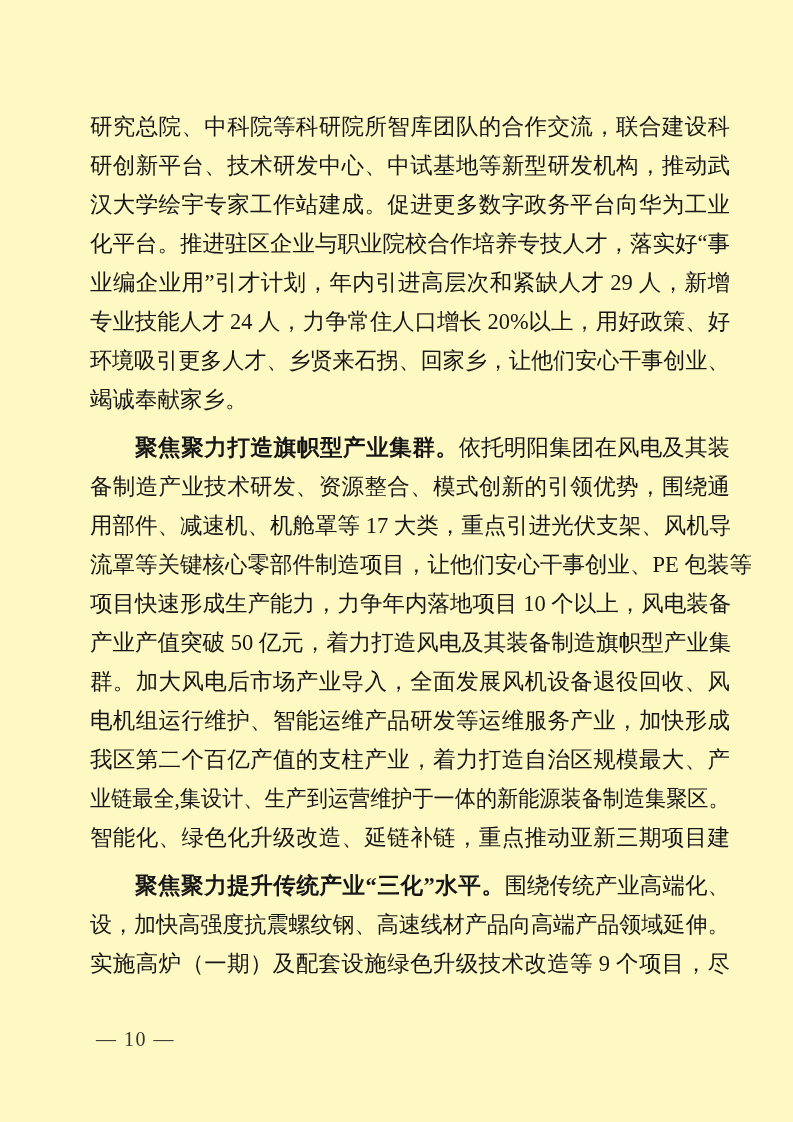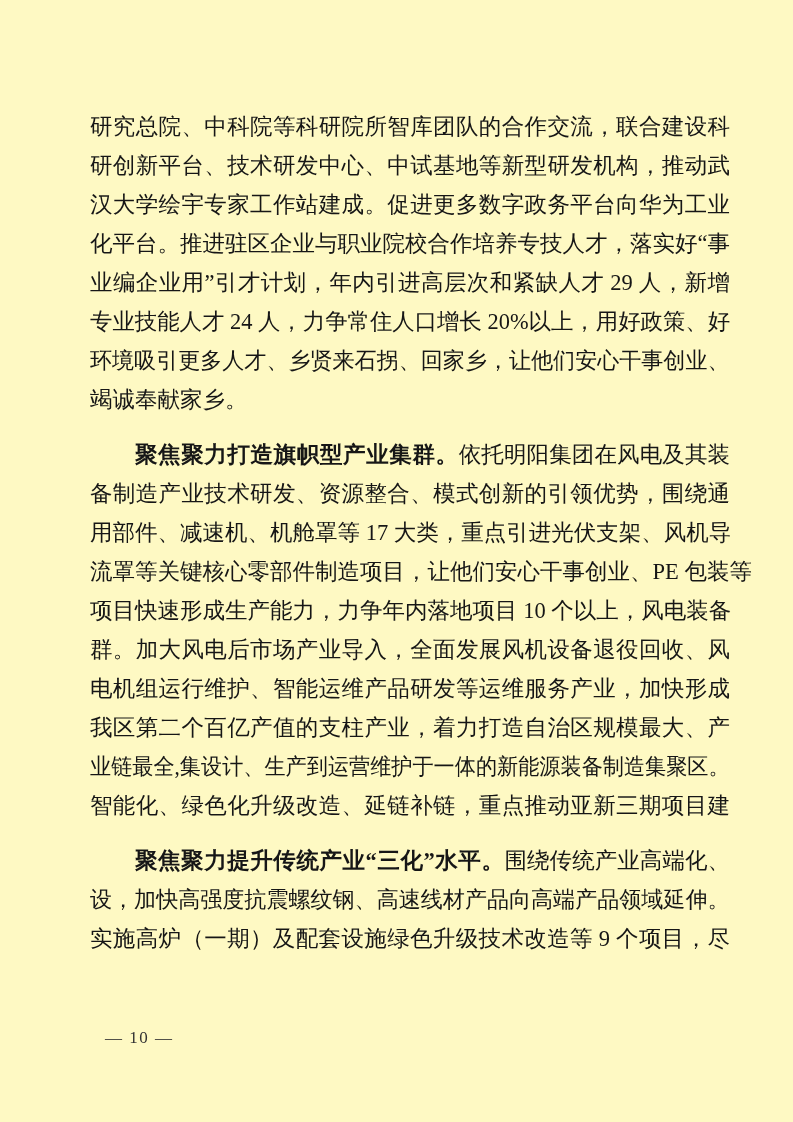--- a/index.html
+++ b/index.html
@@ -32,31 +32,31 @@
     text-align-last: justify;
     transform-origin: left center;
   }
   .line.align-left {
     text-align-last: left;
   }
   .line.indent {
     text-indent: 45px;
   }
   .line.para-start {
-    margin-top: 16px;
+    margin-top: 9px;
   }
   .line strong {
     font-weight: 700;
     letter-spacing: 0.5px;
   }
   .page-number {
     position: absolute;
-    left: 105px;
+    left: 96px;
     top: 1028px;
-    font-size: 17px;
+    font-size: 20px;
     letter-spacing: 1.5px;
     color: #333333;
   }
 </style>
 </head>
 <body>
 
 <div class="page">
   <div class="doc-body">
       <div class="line">研究总院、中科院等科研院所智库团队的合作交流，联合建设科</div>
@@ -65,20 +65,21 @@
       <div class="line">化平台。推进驻区企业与职业院校合作培养专技人才，落实好“事</div>
       <div class="line">业编企业用”引才计划，年内引进高层次和紧缺人才 29 人，新增</div>
       <div class="line" style="transform: scaleX(0.995334);">专业技能人才 24 人，力争常住人口增长 20%以上，用好政策、好</div>
       <div class="line" style="transform: scaleX(0.980092);">环境吸引更多人才、乡贤来石拐、回家乡，让他们安心干事创业、</div>
       <div class="line align-left">竭诚奉献家乡。</div>
       <div class="line indent para-start"><strong>聚焦聚力打造旗帜型产业集群。</strong>依托明阳集团在风电及其装</div>
       <div class="line">备制造产业技术研发、资源整合、模式创新的引领优势，围绕通</div>
       <div class="line">用部件、减速机、机舱罩等 17 大类，重点引进光伏支架、风机导</div>
       <div class="line">流罩等关键核心零部件制造项目，让他们安心干事创业、PE 包装等</div>
       <div class="line">项目快速形成生产能力，力争年内落地项目 10 个以上，风电装备</div>
+      <div class="line">产业产值突破 50 亿元，着力打造风电及其装备制造旗帜型产业集</div>
       <div class="line">群。加大风电后市场产业导入，全面发展风机设备退役回收、风</div>
       <div class="line">电机组运行维护、智能运维产品研发等运维服务产业，加快形成</div>
       <div class="line">我区第二个百亿产值的支柱产业，着力打造自治区规模最大、产</div>
       <div class="line" style="transform: scaleX(0.939794);">业链最全,集设计、生产到运营维护于一体的新能源装备制造集聚区。</div>
       <div class="line">智能化、绿色化升级改造、延链补链，重点推动亚新三期项目建</div>
       <div class="line indent para-start"><strong>聚焦聚力提升传统产业“三化”水平。</strong>围绕传统产业高端化、</div>
       <div class="line" style="transform: scaleX(0.980092);">设，加快高强度抗震螺纹钢、高速线材产品向高端产品领域延伸。</div>
       <div class="line">实施高炉（一期）及配套设施绿色升级技术改造等 9 个项目，尽</div>
     </div>
   <div class="page-number">— 10 —</div>

